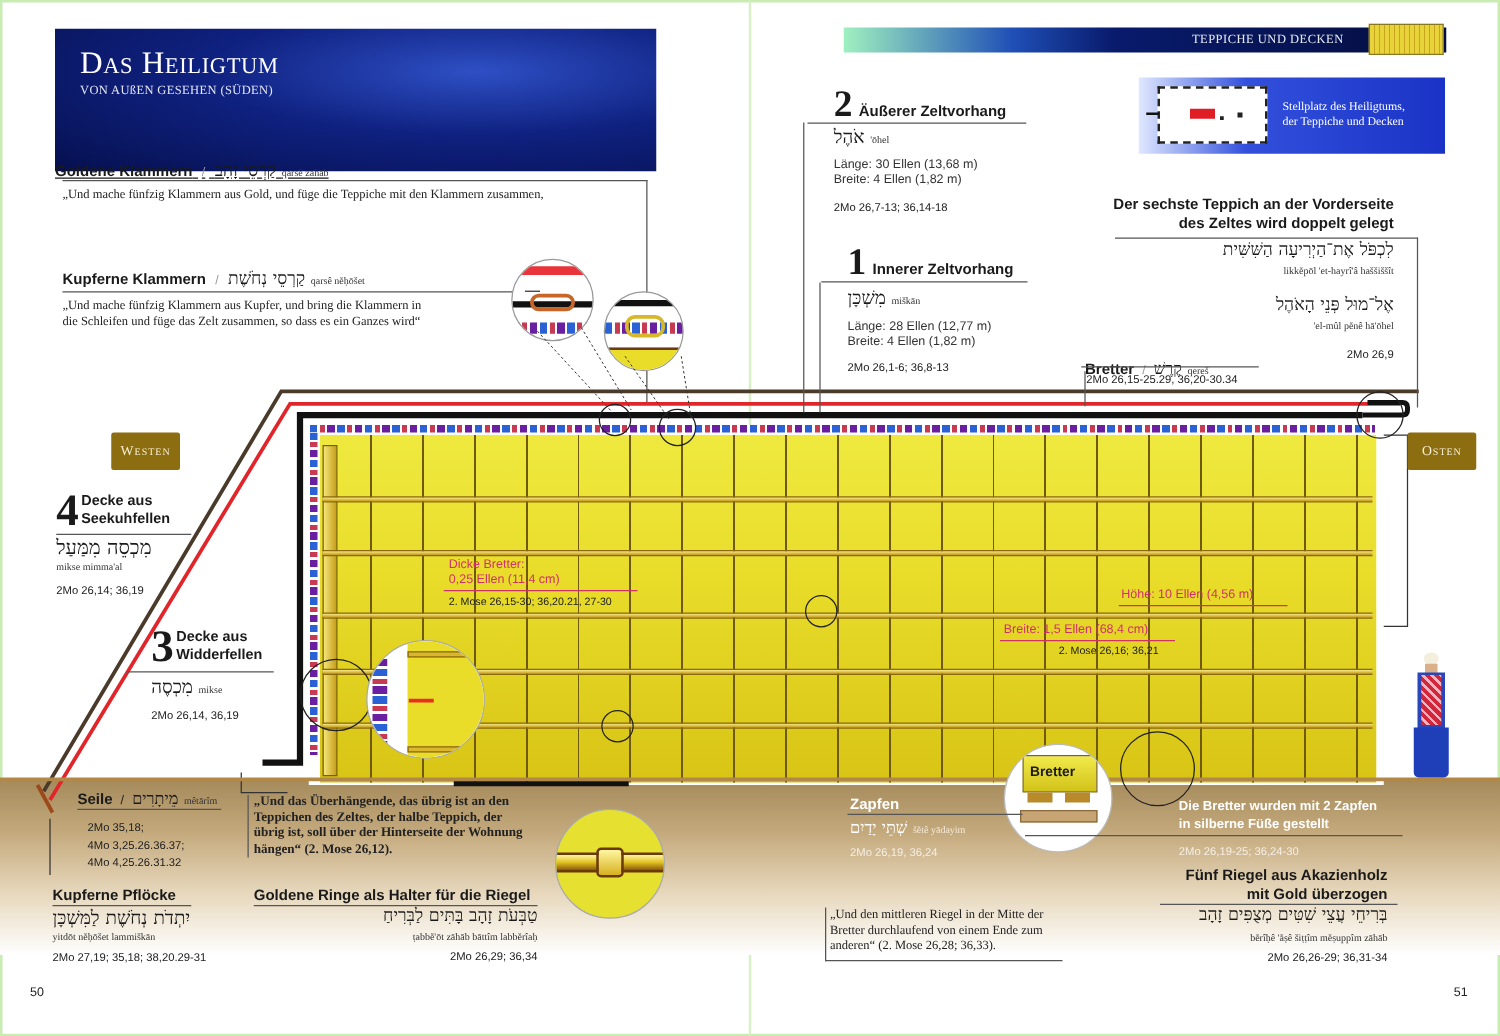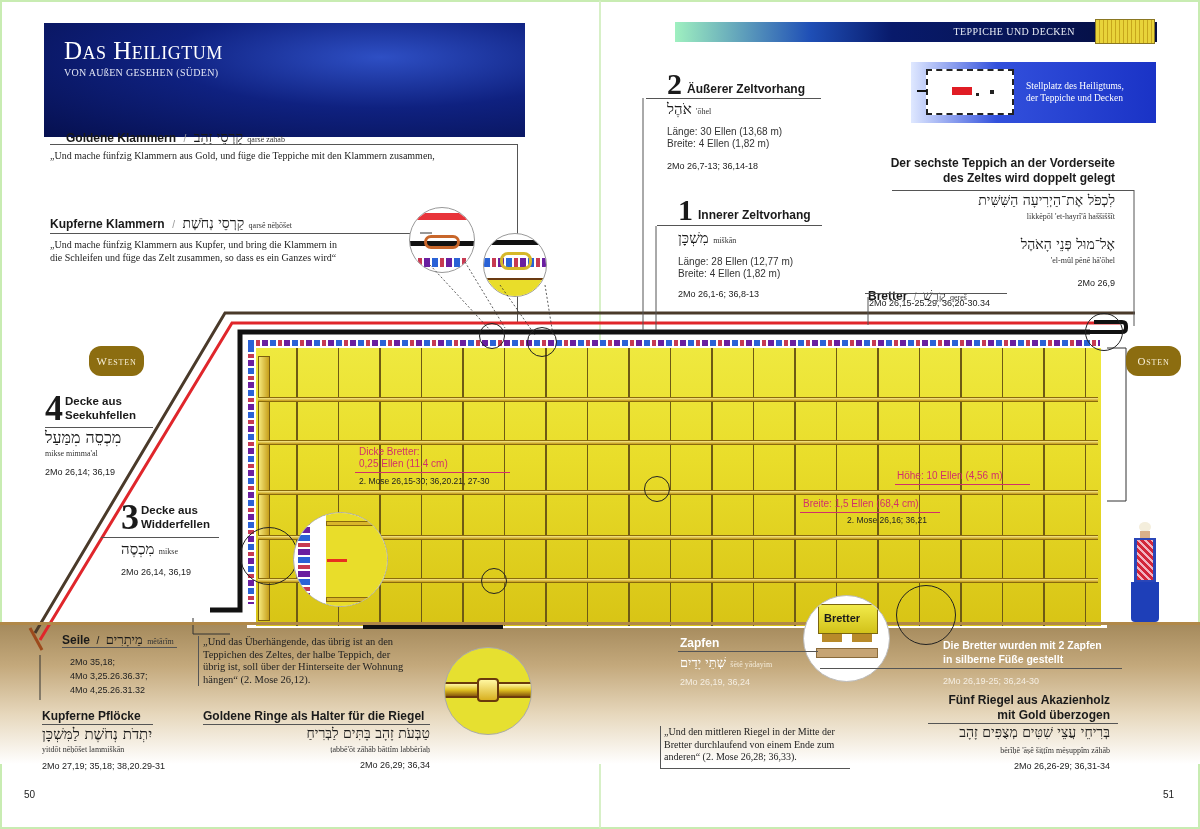--- a/index.html
+++ b/index.html
@@ -46,21 +46,21 @@
   #cover-lines { left: 0; top: 0; width: 1200px; height: 829px; pointer-events: none; }
   #tent-border-band { left: 247px; top: 340px; width: 860px; height: 288px; background: #fff; }
   #tent-panels { left: 256px; top: 348px; width: 845px; height: 278px;
     background:
       repeating-linear-gradient(90deg, transparent 0 40px, #6e5a14 40px 41.5px),
       linear-gradient(180deg, #efe93f 0%, #e9dd2a 40%, #d8c415 100%); }
   .bar { position: absolute; left: 258px; width: 840px; height: 5px; background: linear-gradient(#f7e98a, #c49a17); border-top: 1px solid #8a6a0c; border-bottom: 1px solid #8a6a0c; }
   .pattern-band { background: repeating-linear-gradient(90deg, #2a62d6 0 6px, #fff 6px 8px, #c73a52 8px 12px, #fff 12px 14px, #6a1fa0 14px 20px, #fff 20px 22px); }
   .pattern-band-v { background: repeating-linear-gradient(180deg, #2a62d6 0 6px, #fff 6px 8px, #c73a52 8px 12px, #fff 12px 14px, #6a1fa0 14px 20px, #fff 20px 22px); }
 
-  .dir-label { background: #8c6d10; color: #f8f0d8; font-family: "Liberation Serif", serif; font-size: 11px; letter-spacing: 0.8px; display: flex; align-items: center; justify-content: center; border-radius: 12px; font-variant: small-caps; }
+  .dir-label { background: #8c6d10; color: #f8f0d8; font-family: "Liberation Serif", serif; font-size: 11px; letter-spacing: 0.8px; display: flex; align-items: center; justify-content: center; border-radius: 2px; font-variant: small-caps; }
 
   .circle { border-radius: 50%; border: 1.5px solid #222; }
   .magnifier { border-radius: 50%; border: 1px solid #999; overflow: hidden; background: #fff; }
 
   .page-num { font-size: 10px; color: #222; }
   .num-big { font-family: "Liberation Serif", serif; font-weight: bold; font-size: 30px; line-height: 28px; }
 </style>
 </head>
 <body>
 
@@ -85,21 +85,21 @@
     <div class="abs" style="left:48px;top:22px;width:3px;height:3px;background:#222;"></div>
     <div class="abs" style="left:62px;top:19px;width:4px;height:4px;background:#222;"></div>
   </div>
   <div class="abs" style="left:6px;top:28px;width:10px;height:2px;background:#111;"></div>
   <div id="loc-map-text" class="abs">
     <div>Stellplatz des Heiligtums,</div>
     <div>der Teppiche und Decken</div>
   </div>
 </div>
 
-<div class="abs" style="left:66px;top:128px;white-space:nowrap;">
+<div class="abs" style="left:44px;top:128px;white-space:nowrap;text-decoration:underline;">
   <span class="h-bold">Goldene Klammern</span>
   <span style="color:#999;font-size:10px;margin:0 3px;">/</span>
   <span class="heb" style="font-size:14px;">קַרְסֵי זָהָב</span>
   <span class="translit">qarsê zāhāb</span>
 </div>
 <div class="abs line" style="left:50px;top:144px;width:468px;height:1px;"></div>
 <div class="abs line" style="left:517px;top:144px;width:1px;height:180px;"></div>
 <div class="abs quote" style="left:50px;top:150px;width:470px;">
   <div>„Und mache fünfzig Klammern aus Gold, und füge die Teppiche mit den Klammern zusammen,</div>
 </div>
@@ -250,21 +250,21 @@
 </div>
 
 <div class="abs h-bold" style="left:42px;top:709px;">Kupferne Pflöcke</div>
 <div class="abs line" style="left:42px;top:724px;width:111px;height:1px;"></div>
 <div class="abs heb" style="left:42px;top:725px;font-size:15px;direction:ltr;">יִתְדֹת נְחֹשֶׁת לַמִּשְׁכָּן</div>
 <div class="abs translit" style="left:42px;top:745px;">yitdōt nĕḥōšet lammiškān</div>
 <div class="abs ref" style="left:42px;top:761px;">2Mo 27,19; 35,18; 38,20.29-31</div>
 
 <div class="abs page-num" style="left:24px;top:789px;">50</div>
 
-<div class="abs quote" style="left:198px;top:636px;width:240px;font-size:10.5px;line-height:12.5px;border-left:1px solid #555;padding-left:4px;">
+<div class="abs quote" style="left:198px;top:636px;width:240px;font-size:10.5px;line-height:12.5px;border-left:1px solid #555;padding-left:4px;font-weight:bold;">
   <div>„Und das Überhängende, das übrig ist an den</div>
   <div>Teppichen des Zeltes, der halbe Teppich, der</div>
   <div>übrig ist, soll über der Hinterseite der Wohnung</div>
   <div>hängen“ (2. Mose 26,12).</div>
 </div>
 
 <div class="abs h-bold" style="left:203px;top:709px;">Goldene Ringe als Halter für die Riegel</div>
 <div class="abs line" style="left:203px;top:724px;width:227px;height:1px;"></div>
 <div class="abs heb" style="left:250px;top:725px;width:180px;text-align:right;font-size:14px;direction:ltr;">טַבְּעֹת זָהָב בָּתִּים לַבְּרִיחַ</div>
 <div class="abs translit" style="left:250px;top:745px;width:180px;text-align:right;">ṭabbĕ'ōt zāhāb bāttîm labbĕrîaḥ</div>

